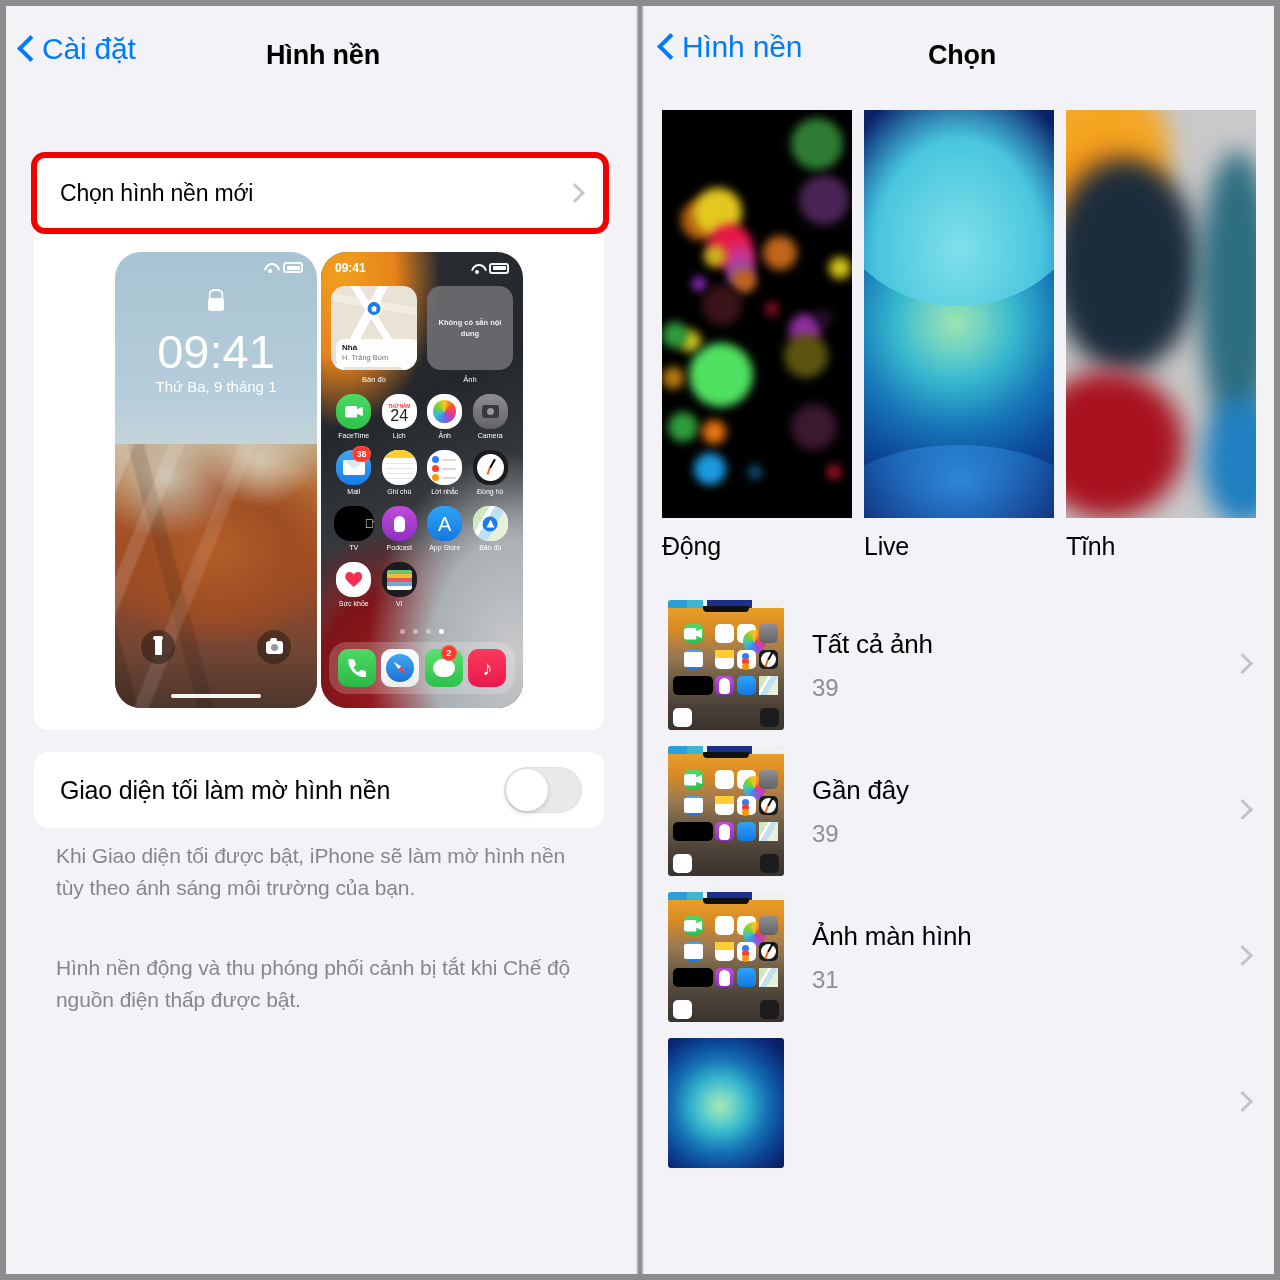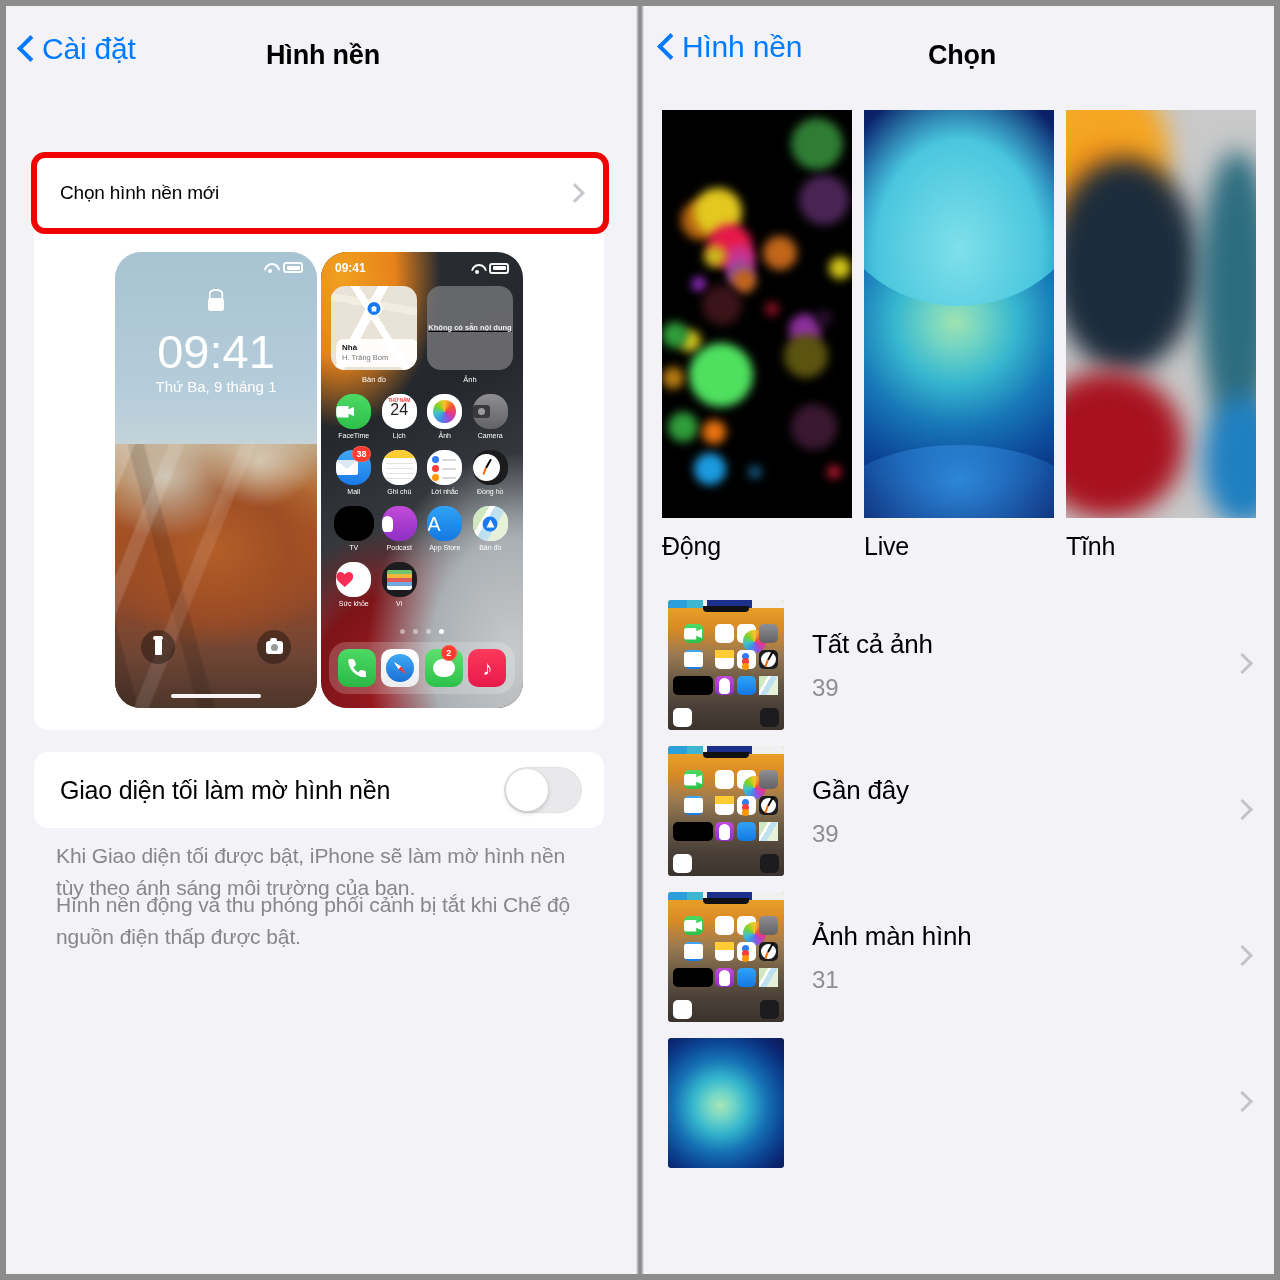--- a/index.html
+++ b/index.html
@@ -46,21 +46,21 @@
   
   .card {
     position: absolute; left: 34px; width: 570px;
     background: #fff; border-radius: 14px; overflow: hidden;
   }
   .card-main { top: 156px; }
   .row-choose {
     height: 74px; display: flex; align-items: center;
     padding: 0 22px 0 26px; justify-content: space-between;
   }
-  .row-choose .label { font-size: 19px; color: #000; letter-spacing: -0.2px; }
+  .row-choose .label { font-size: 23px; color: #000; letter-spacing: -0.2px; }
   .chev-right {
     width: 14px; height: 14px;
     border-top: 3px solid #c3c3c7; border-right: 3px solid #c3c3c7;
     transform: rotate(45deg); opacity: .9;
   }
 
   .red-box {
     position: absolute; left: 31px; top: 152px;
     width: 578px; height: 82px;
     border: 6px solid #f20000; border-radius: 14px;
@@ -185,28 +185,28 @@
   .map-card {
     position: absolute; left: 5px; right: -2px; bottom: 3px;
     background: rgba(255,255,255,.92); border-radius: 8px;
     padding: 4px 6px; z-index: 2;
   }
   .map-card .t1 { font-size: 8px; font-weight: bold; color: #111; line-height: 1.3; }
   .map-card .t2 { font-size: 7.5px; color: #777; line-height: 1.3; }
   .w-photo {
     height: 84px; border-radius: 14px; background: rgba(120,120,124,.78);
     display: flex; align-items: center; justify-content: center; text-align: center;
-    text-decoration: underline;
+    padding: 6px;
   }
   .w-photo span { font-size: 7.5px; color: #efefef; font-weight: 600; line-height: 1.5; }
   .wlabel { margin-top: 5px; text-align: center; font-size: 7.5px; color: #fff; }
 
   .app-grid { position: absolute; left: 10px; right: 10px; top: 142px; display: grid; grid-template-columns: repeat(4, 1fr); row-gap: 11px; }
   .app { display: flex; flex-direction: column; align-items: center; position: relative; }
-  .app .ic { width: 35px; height: 35px; border-radius: 16px; position: relative; overflow: hidden; display:flex; align-items:center; }
+  .app .ic { width: 35px; height: 35px; border-radius: 16px; position: relative; overflow: hidden; display:flex; align-items:center; justify-content:center; }
   .app .nm { font-size: 7px; color: #fff; margin-top: 3px; white-space: nowrap; }
   .badge {
     position: absolute; right: 6px; top: -4px; min-width: 16px; height: 16px;
     border-radius: 9px; background: #ff3b30; color: #fff;
     font-size: 9px; font-weight: bold; display: flex; align-items: center; justify-content: center;
     padding: 0 3px; border: 1.5px solid rgba(255,255,255,.15); z-index: 3;
   }
   .ic-facetime { background: linear-gradient(180deg,#4cd964,#2cc14a); }
   .ic-facetime::after { content:""; width:18px; height:12px; background:#fff; border-radius:3px; clip-path: polygon(0 0, 68% 0, 68% 32%, 100% 10%, 100% 90%, 68% 68%, 68% 100%, 0 100%); }
   .ic-cal { background:#fff; display:flex; flex-direction:column; }
@@ -272,21 +272,21 @@
 
   
   .card-toggle { top: 752px; }
   .row-toggle { height: 76px; display: flex; align-items: center; justify-content: space-between; padding: 0 22px 0 26px; }
   .row-toggle .label { font-size: 25px; color: #000; letter-spacing: -0.2px; }
   .switch { width: 78px; height: 46px; border-radius: 23px; background: #e9e9eb; position: relative; box-shadow: inset 0 0 0 1px rgba(0,0,0,.03); }
   .switch .knob { position: absolute; left: 2px; top: 2px; width: 42px; height: 42px; border-radius: 50%; background: #fff; box-shadow: 0 2px 5px rgba(0,0,0,.18); }
 
   .footer-text { position: absolute; left: 56px; width: 540px; color: #86868b; font-size: 21px; line-height: 1.52; letter-spacing: -0.1px; }
   .footer-1 { top: 840px; }
-  .footer-2 { top: 889px; }
+  .footer-2 { top: 952px; }
 
   
   .cat-row { position: absolute; left: 0; top: 110px; width: 706px; display: flex; gap: 12px; padding: 0 18px; }
   .cat { width: 190px; }
   .cat-thumb { width: 190px; height: 408px; position: relative; overflow: hidden; }
   .cat-label { margin-top: 14px; font-size: 25px; color: #000; letter-spacing: -.2px; }
 
   .th-dynamic { background: #000; }
   .bok { position: absolute; border-radius: 50%; filter: blur(5px); }
   .th-still {

